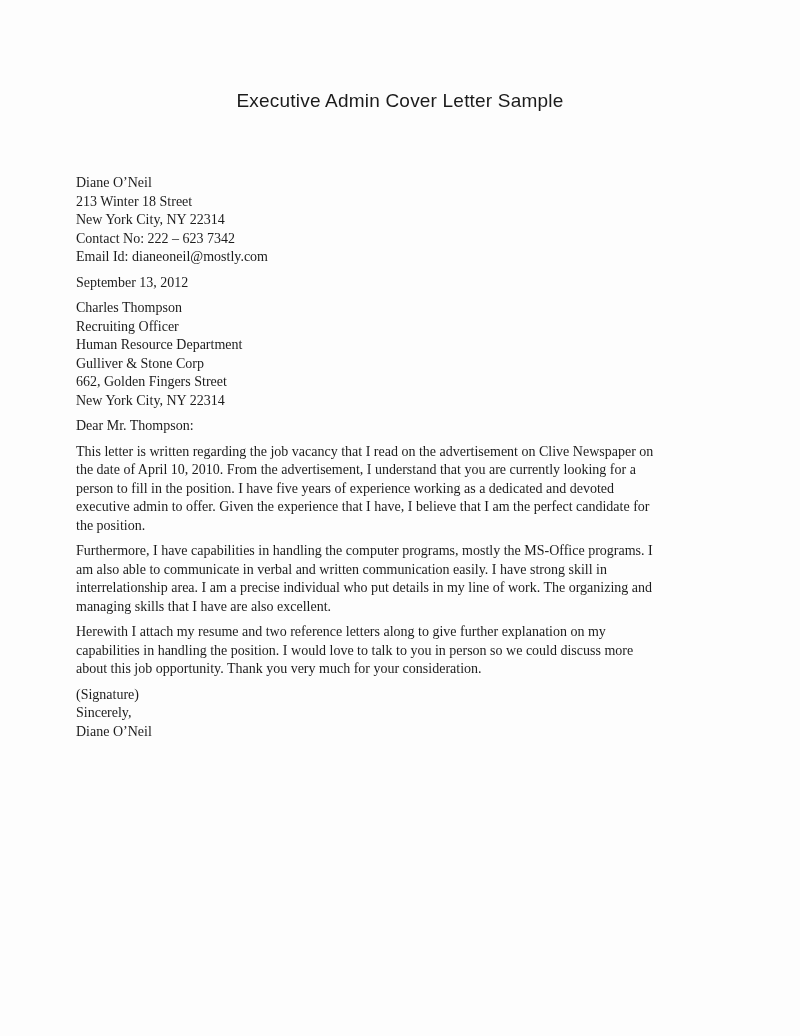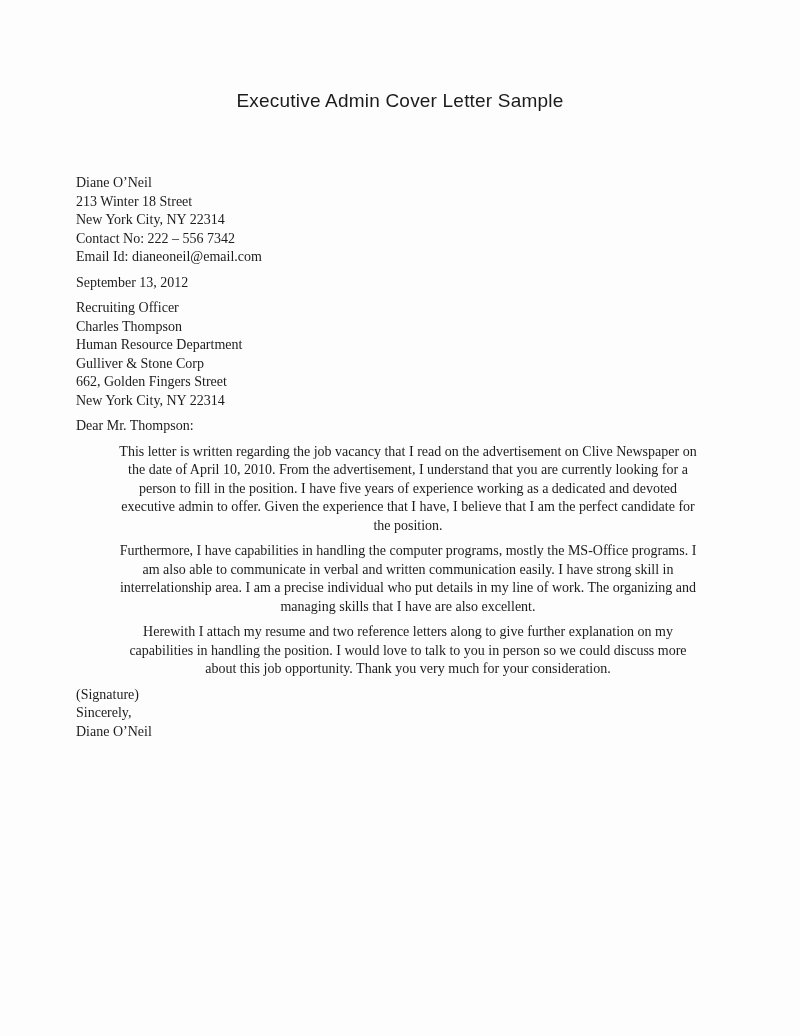--- a/index.html
+++ b/index.html
@@ -36,45 +36,44 @@
   }
   .block {
     margin: 0 0 7px 0;
   }
   .block div {
     white-space: nowrap;
   }
   .para {
     margin: 0 0 7px 0;
     white-space: pre-line;
-    text-align: center;
   }
 </style>
 </head>
 <body>
 
 <div class="doc">
 
   <div class="doc-title">Executive Admin Cover Letter Sample</div>
 
   <div class="letter">
 
     <div class="block">
       <div>Diane O’Neil</div>
       <div>213 Winter 18 Street</div>
       <div>New York City, NY 22314</div>
-      <div>Contact No: 222 – 556 7342</div>
-      <div>Email Id: dianeoneil@email.com</div>
+      <div>Contact No: 222 – 623 7342</div>
+      <div>Email Id: dianeoneil@mostly.com</div>
     </div>
 
     <div class="block">September 13, 2012</div>
 
     <div class="block">
+      <div>Charles Thompson</div>
       <div>Recruiting Officer</div>
-      <div>Charles Thompson</div>
       <div>Human Resource Department</div>
       <div>Gulliver &amp; Stone Corp</div>
       <div>662, Golden Fingers Street</div>
       <div>New York City, NY 22314</div>
     </div>
 
     <div class="block">Dear Mr. Thompson:</div>
 
     <p class="para">This letter is written regarding the job vacancy that I read on the advertisement on Clive Newspaper on
 the date of April 10, 2010. From the advertisement, I understand that you are currently looking for a

